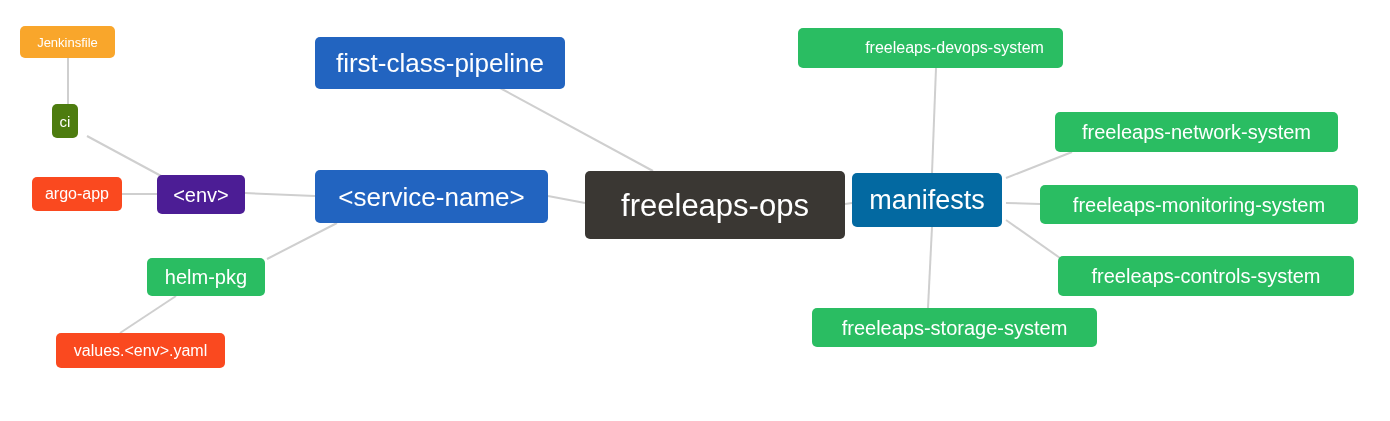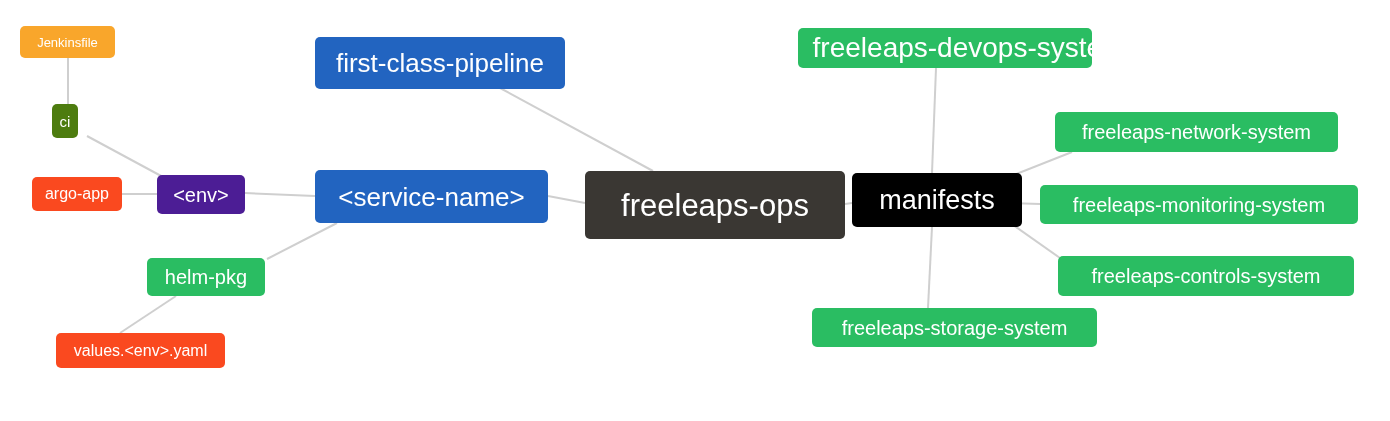--- a/index.html
+++ b/index.html
@@ -60,42 +60,42 @@
   <div id="nodes">
       <div class="node" style="left: 585px; top: 171px; width: 260px; height: 68px; font-size: 31px; background: rgb(58, 55, 51); color: rgb(255, 255, 255);">
         <span>freeleaps-ops</span>
       </div>
       <div class="node" style="left: 315px; top: 37px; width: 250px; height: 52px; font-size: 26px; background: rgb(34, 100, 192); color: rgb(255, 255, 255);">
         <span>first-class-pipeline</span>
       </div>
       <div class="node" style="left: 315px; top: 170px; width: 233px; height: 53px; font-size: 26px; background: rgb(34, 100, 192); color: rgb(255, 255, 255);">
         <span>&lt;service-name&gt;</span>
       </div>
-      <div class="node" style="left: 852px; top: 173px; width: 170px; height: 54px; font-size: 27px; background: #000000; color: rgb(255, 255, 255);">
+      <div class="node" style="left: 852px; top: 173px; width: 150px; height: 54px; font-size: 27px; background: #0369a1; color: rgb(255, 255, 255);">
         <span>manifests</span>
       </div>
       <div class="node" style="left: 157px; top: 175px; width: 88px; height: 39px; font-size: 20px; background: #4c1d95; color: rgb(255, 255, 255);">
         <span>&lt;env&gt;</span>
       </div>
       <div class="node" style="left: 147px; top: 258px; width: 118px; height: 38px; font-size: 20px; background: rgb(42, 189, 98); color: rgb(255, 255, 255);">
         <span>helm-pkg</span>
       </div>
       <div class="node" style="left: 52px; top: 104px; width: 26px; height: 34px; font-size: 15px; background: #4d7c0f; color: rgb(255, 255, 255);">
         <span>ci</span>
       </div>
       <div class="node" style="left: 32px; top: 177px; width: 90px; height: 34px; font-size: 16px; background: rgb(250, 73, 31); color: rgb(255, 255, 255);">
         <span>argo-app</span>
       </div>
       <div class="node" style="left: 20px; top: 26px; width: 95px; height: 32px; font-size: 13px; background: rgb(249, 166, 43); color: rgb(255, 255, 255);">
         <span>Jenkinsfile</span>
       </div>
       <div class="node" style="left: 8px; top: 333px; width: 169px; height: 35px; font-size: 16px; background: rgb(250, 73, 31); color: rgb(255, 255, 255); margin-left: 48px;">
         <span>values.&lt;env&gt;.yaml</span>
       </div>
-      <div class="node" style="left: 798px; top: 28px; width: 294px; height: 40px; font-size: 28px; background: rgb(42, 189, 98); color: rgb(255, 255, 255); padding-left: 48px;">
+      <div class="node" style="left: 798px; top: 28px; width: 265px; height: 40px; font-size: 16px; background: rgb(42, 189, 98); color: rgb(255, 255, 255); padding-left: 48px;">
         <span>freeleaps-devops-system</span>
       </div>
       <div class="node" style="left: 1055px; top: 112px; width: 283px; height: 40px; font-size: 20px; background: rgb(42, 189, 98); color: rgb(255, 255, 255);">
         <span>freeleaps-network-system</span>
       </div>
       <div class="node" style="left: 1040px; top: 185px; width: 318px; height: 39px; font-size: 20px; background: rgb(42, 189, 98); color: rgb(255, 255, 255);">
         <span>freeleaps-monitoring-system</span>
       </div>
       <div class="node" style="left: 1058px; top: 256px; width: 296px; height: 40px; font-size: 20px; background: rgb(42, 189, 98); color: rgb(255, 255, 255);">
         <span>freeleaps-controls-system</span>

